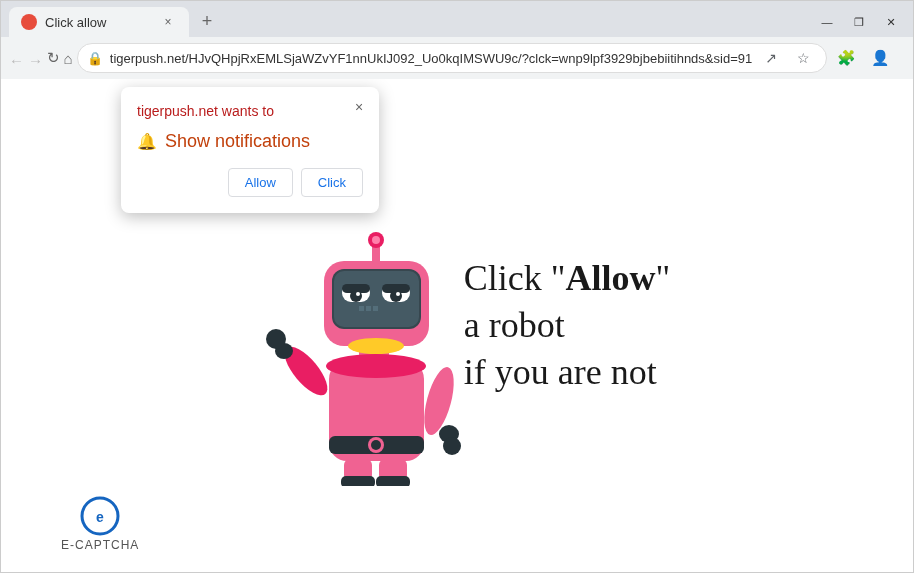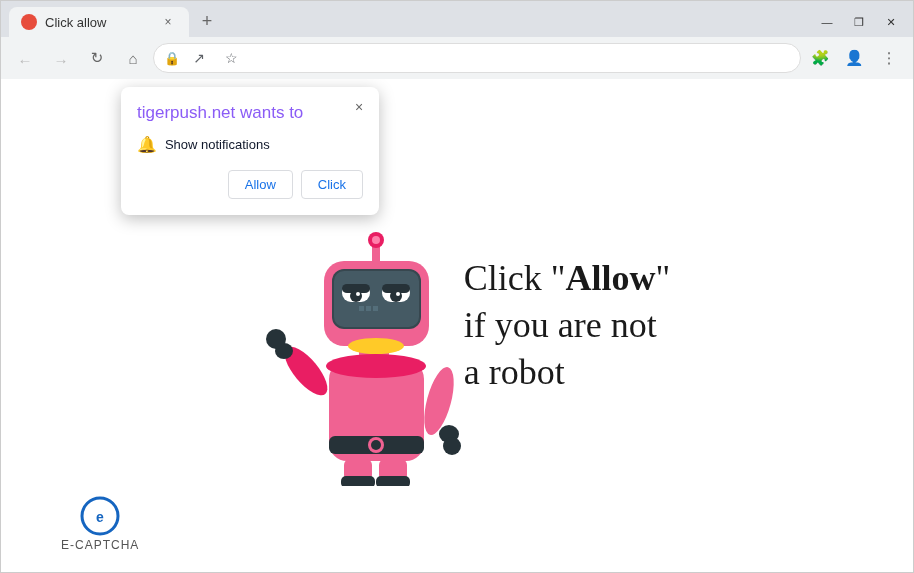--- a/index.html
+++ b/index.html
@@ -205,41 +205,41 @@
       display: flex;
       align-items: center;
       justify-content: center;
       cursor: pointer;
       color: #666;
       font-size: 14px;
       border-radius: 3px;
     }
 
     .popup-title {
-      font-size: 17px;
-      color: #8b5cf6;
+      font-size: 14px;
+      color: #b91c1c;
       margin-bottom: 12px;
       font-weight: normal;
     }
 
     .popup-permission-row {
       display: flex;
       align-items: center;
       gap: 8px;
       margin-bottom: 16px;
     }
 
     .popup-bell-icon {
       font-size: 16px;
       color: #555;
     }
 
     .popup-permission-text {
-      font-size: 13px;
-      color: #0f172a;
+      font-size: 18px;
+      color: #c2410c;
     }
 
     .popup-buttons {
       display: flex;
       justify-content: flex-end;
       gap: 8px;
     }
 
     .popup-btn {
       padding: 6px 16px;
@@ -311,20 +311,21 @@
   </div>
 
   <div class="nav-bar">
     <div class="nav-icon-btn disabled">←</div>
     <div class="nav-icon-btn disabled">→</div>
     <div class="nav-icon-btn">↻</div>
     <div class="nav-icon-btn">⌂</div>
 
     <div class="address-bar">
       <span class="address-lock">🔒</span>
+      <span class="address-url">tigerpush.net/HJvQHpjRxEMLSjaWZvYF1nnUkIJ092_Uo0kqIMSWU9c/?clck=wnp9lpf3929bjbebiitihnds&amp;sid=91</span>
       <div class="address-action-btn">↗</div>
       <div class="address-action-btn">☆</div>
     </div>
 
     <div class="nav-right-icons">
       <div class="nav-icon-btn">🧩</div>
       <div class="nav-icon-btn">👤</div>
       <div class="nav-icon-btn">⋮</div>
     </div>
   </div>
@@ -400,22 +401,22 @@
 
           <rect x="97" y="300" width="34" height="12" rx="5" fill="#263238"></rect>
           <rect x="132" y="300" width="34" height="12" rx="5" fill="#263238"></rect>
         </svg>
       </div>
 
       <div class="robot-text">
         <div>
           <span>Click "</span><strong>Allow</strong><span>"</span>
         </div>
+        <div>a robot</div>
         <div>if you are not</div>
-        <div>a robot</div>
       </div>
     </div>
 
     <div class="ecaptcha">
       <svg class="ecaptcha-logo" viewBox="0 0 40 40" xmlns="http://www.w3.org/2000/svg" width="40" height="40">
         <circle cx="20" cy="20" r="18" fill="none" stroke="#1565c0" stroke-width="3"></circle>
         <text x="20" y="26" text-anchor="middle" font-size="14" font-weight="bold" fill="#1565c0" font-family="Arial">e</text>
       </svg>
       <span class="ecaptcha-text">E-CAPTCHA</span>
     </div>

